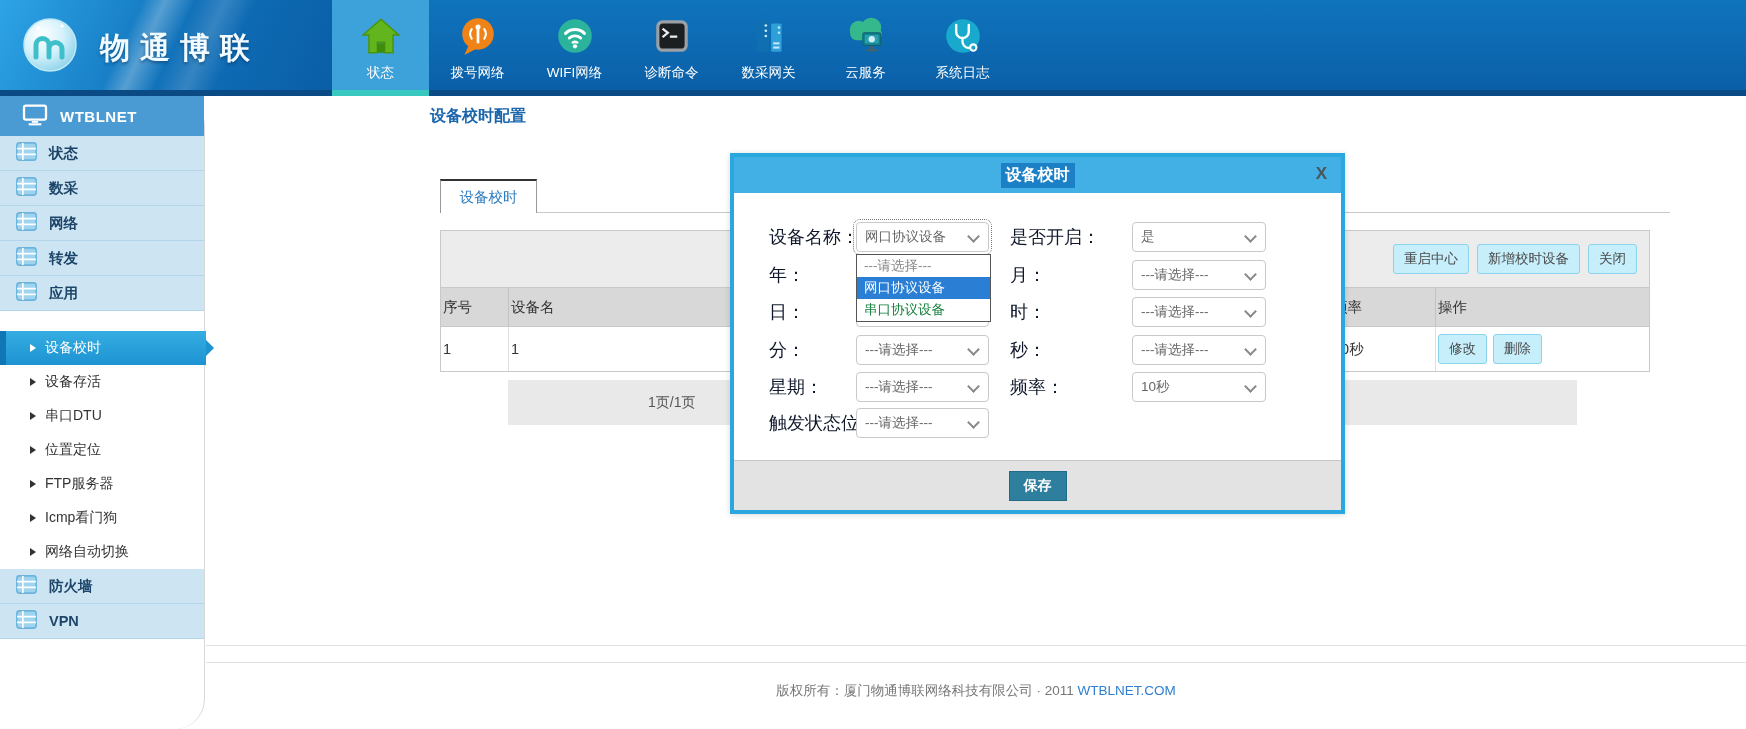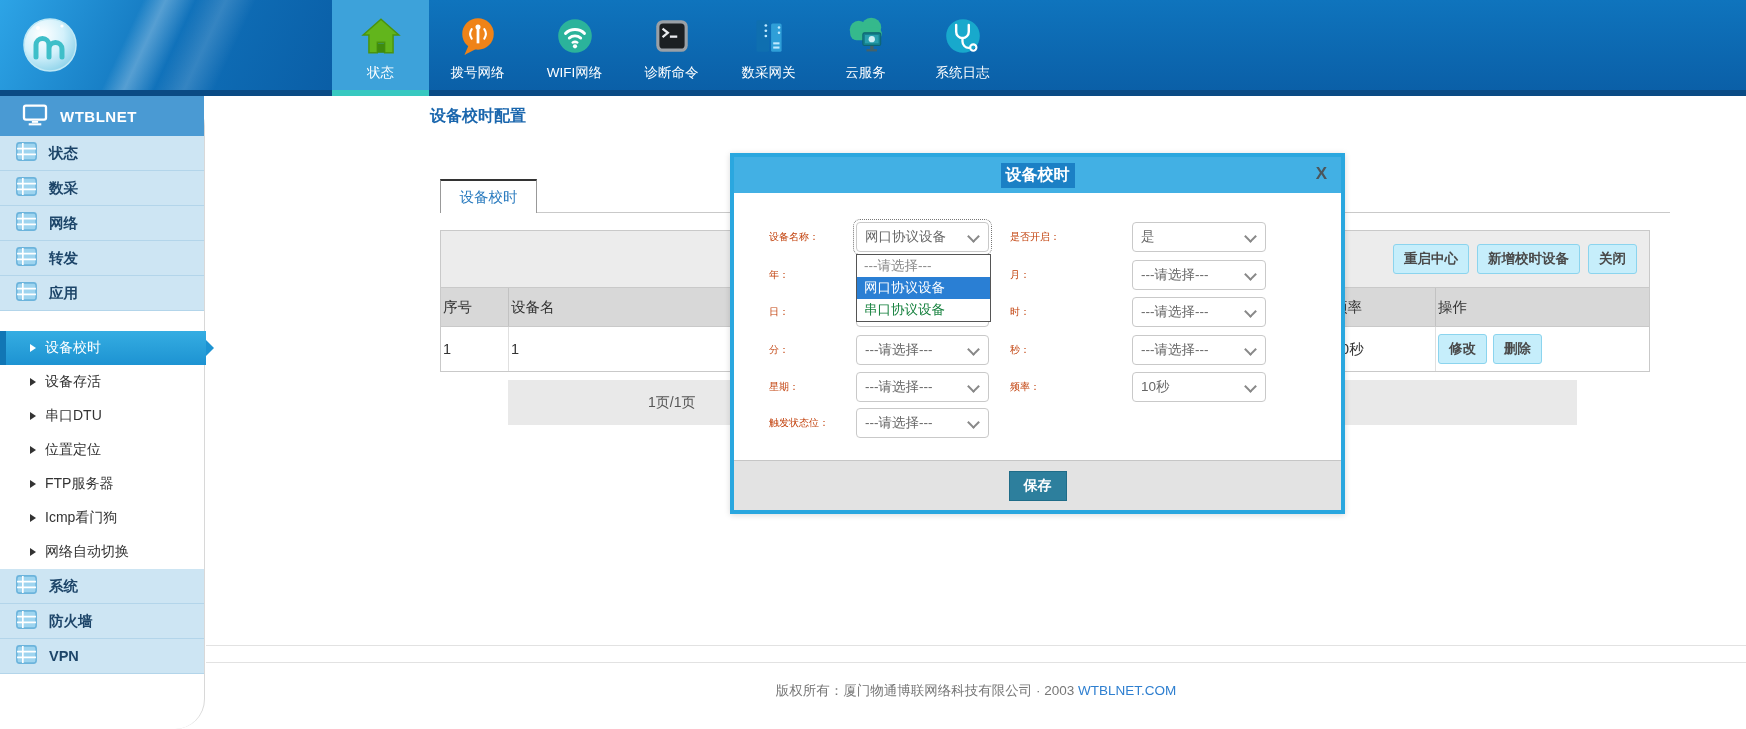--- a/index.html
+++ b/index.html
@@ -49,21 +49,21 @@
   .page-title { position:absolute; left:430px; top:106px; font-size:16px; font-weight:bold; color:#1a66ad; }
   .tab { position:absolute; left:440px; top:179px; width:97px; height:34px; background:#fff;
     border:1px solid #999; border-top:2px solid #333; border-bottom:none; z-index:2;
     display:flex; align-items:center; justify-content:center; font-size:14.5px; color:#2a7bbf; cursor:pointer; }
   .tab-baseline { position:absolute; left:440px; top:212px; width:1230px; height:1px; background:#c9c9c9; }
 
   .panel { position:absolute; left:440px; top:230px; width:1210px; }
   .toolbar { height:57px; background:#ececec; border:1px solid #c9c9c9; border-bottom:none;
     display:flex; align-items:center; justify-content:flex-end; gap:8px; padding-right:12px; }
   .btn-cyan { background:#c6eefb; border:1px solid #8bd4ee; border-radius:3px; color:#4a4a4a;
-    font-size:13.5px; padding:5px 10px; cursor:pointer; font-family:inherit; white-space:nowrap;font-weight:bold; }
+    font-size:13.5px; padding:5px 10px; cursor:pointer; font-family:inherit; white-space:nowrap; }
   .thead { height:40px; background:#d8d8d8; border:1px solid #c9c9c9; display:flex; align-items:stretch; }
   .trow { height:45px; background:#fff; border:1px solid #c9c9c9; border-top:none; display:flex; }
   .cell { display:flex; align-items:center; padding-left:2px; font-size:14.5px; color:#333; }
   .thead .cell { border-right:1px solid #c2c2c2; }
   .trow .cell { border-right:1px solid #e0e0e0; }
   .c-seq { width:68px; } .c-name { width:822px; } .c-freq { width:105px; } .c-op { width:213px; border-right:none!important; gap:6px; }
   .pagebar { position:absolute; left:508px; top:380px; width:1069px; height:45px; background:#e9e9e9;
     display:flex; align-items:center; padding-left:140px; font-size:14px; color:#555; }
 
   .foot-line1 { position:absolute; left:206px; top:645px; width:1540px; height:1px; background:#e2e2e2; }
@@ -74,21 +74,21 @@
 
   
   .modal { position:absolute; left:730px; top:153px; width:615px; height:361px;
     border:4px solid #2aa7df; background:#fff; z-index:20; box-shadow:0 1px 6px rgba(0,0,0,.15); }
   .modal-header { height:36px; background:#42b0e4; position:relative; display:flex;
     align-items:center; justify-content:center; }
   .modal-title { background:#1b80c5; color:#fff; font-weight:bold; font-size:16px; padding:2px 5px; }
   .modal-close { position:absolute; right:14px; top:6px; color:#4b565c; font-weight:bold;
     font-size:17px; cursor:pointer; line-height:22px; }
   .modal-body { position:relative; height:267px; background:#fff; }
-  .flabel { position:absolute; font-size:10px; color:#c2410c; line-height:30px; white-space:nowrap; }
+  .flabel { position:absolute; font-size:18px; color:#0f172a; line-height:30px; white-space:nowrap; }
   .sel { position:absolute; height:30px; border:1px solid #c9c9c9; border-radius:4px; background:#fff;
     font-size:13.5px; color:#666; line-height:28px; padding-left:8px; cursor:pointer; }
   .sel::after { content:''; position:absolute; right:10px; top:9px; width:7px; height:7px;
     border-right:2px solid #888; border-bottom:2px solid #888; transform:rotate(45deg); }
   .sel.focused { outline:1px dotted #777; outline-offset:2px; }
   .lc-label { left:35px; } .lc-sel { left:122px; width:133px; }
   .rc-label { left:276px; } .rc-sel { left:398px; width:134px; }
   .droplist { position:absolute; left:122px; top:61px; width:135px; background:#fff;
     border:1px solid #555; z-index:50; }
   .opt { height:22px; line-height:22px; padding-left:7px; font-size:13.5px; color:#15803d; cursor:pointer; }
@@ -114,20 +114,21 @@
                 <stop offset="55%" stop-color="#d3f1fb"></stop>
               <stop offset="100%" stop-color="#8fd3ea"></stop>
             </radialGradient>
           </defs>
           <circle cx="28" cy="28" r="26" fill="url(#gl)" stroke="#bfe8f5" stroke-width="1.5"></circle>
           <path d="M14 40 V28 a6.5 6.5 0 0 1 13 0 V40 M27 32 a6.5 6.5 0 0 1 13 0 V40" fill="none" stroke="#3fbfc9" stroke-width="5" stroke-linecap="round"></path>
           <circle cx="16" cy="11" r="2" fill="#fff"></circle>
             <circle cx="40" cy="9" r="1.6" fill="#fff"></circle>
         </svg>
       </span>
+      <span class="logo-text">物通博联</span>
     </div>
 
     <nav class="topnav">
       <div class="nav-item active">
         <span class="nav-ico">
           <svg width="42" height="42" viewBox="0 0 40 40">
             <path d="M20 4 L37 19 H31.5 V36 H23.5 V26 H16.5 V36 H8.5 V19 H3 Z" fill="#62b51c" stroke="#4a930e" stroke-width="1.4"></path>
             <rect x="16.5" y="27" width="7" height="9" fill="#3f8c0c"></rect>
           </svg>
         </span>
@@ -304,29 +305,20 @@
       </div>
     </div>
 
     <div class="side-group">
       <span>
         <svg width="21" height="19" viewBox="0 0 20 18">
             <rect x="0.8" y="0.8" width="18.4" height="16.4" rx="2.5" fill="#9ed4ef" stroke="#6cb4dc" stroke-width="1.5"></rect>
             <path d="M6.5 1 V17 M1 6.3 H19 M1 11.7 H19" stroke="#fff" stroke-width="1.6"></path>
           </svg>
       </span>
-      <span>系统</span>
-    </div>
-    <div class="side-group">
-      <span>
-        <svg width="21" height="19" viewBox="0 0 20 18">
-            <rect x="0.8" y="0.8" width="18.4" height="16.4" rx="2.5" fill="#9ed4ef" stroke="#6cb4dc" stroke-width="1.5"></rect>
-            <path d="M6.5 1 V17 M1 6.3 H19 M1 11.7 H19" stroke="#fff" stroke-width="1.6"></path>
-          </svg>
-      </span>
       <span>防火墙</span>
     </div>
     <div class="side-group">
       <span>
         <svg width="21" height="19" viewBox="0 0 20 18">
             <rect x="0.8" y="0.8" width="18.4" height="16.4" rx="2.5" fill="#9ed4ef" stroke="#6cb4dc" stroke-width="1.5"></rect>
             <path d="M6.5 1 V17 M1 6.3 H19 M1 11.7 H19" stroke="#fff" stroke-width="1.6"></path>
           </svg>
       </span>
       <span>VPN</span>
@@ -361,21 +353,21 @@
     </div>
   </section>
 
   <div class="pagebar">
     <span>1页/1页</span>
   </div>
 
   <div class="foot-line1"></div>
   <div class="foot-line2"></div>
   <div class="footer">
-    <span>版权所有：厦门物通博联网络科技有限公司 · 2003</span>
+    <span>版权所有：厦门物通博联网络科技有限公司 · 2011</span>
     <a>WTBLNET.COM</a>
   </div>
 
   <div class="modal">
     <div class="modal-header">
       <span class="modal-title">设备校时</span>
       <span class="modal-close">X</span>
     </div>
 
     <div class="modal-body">

